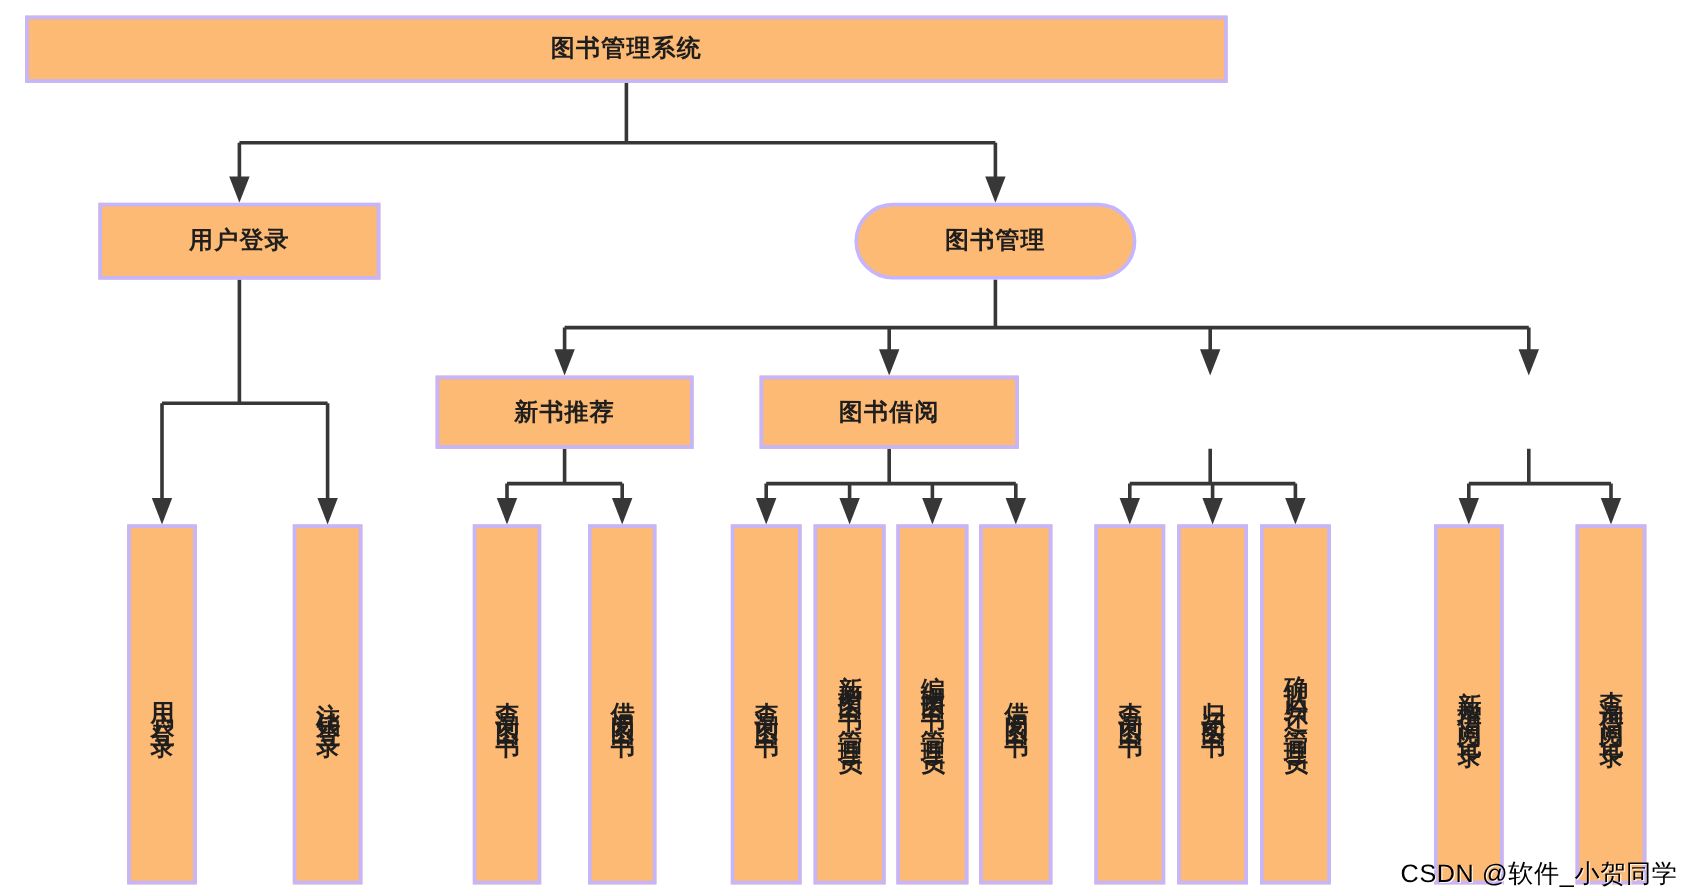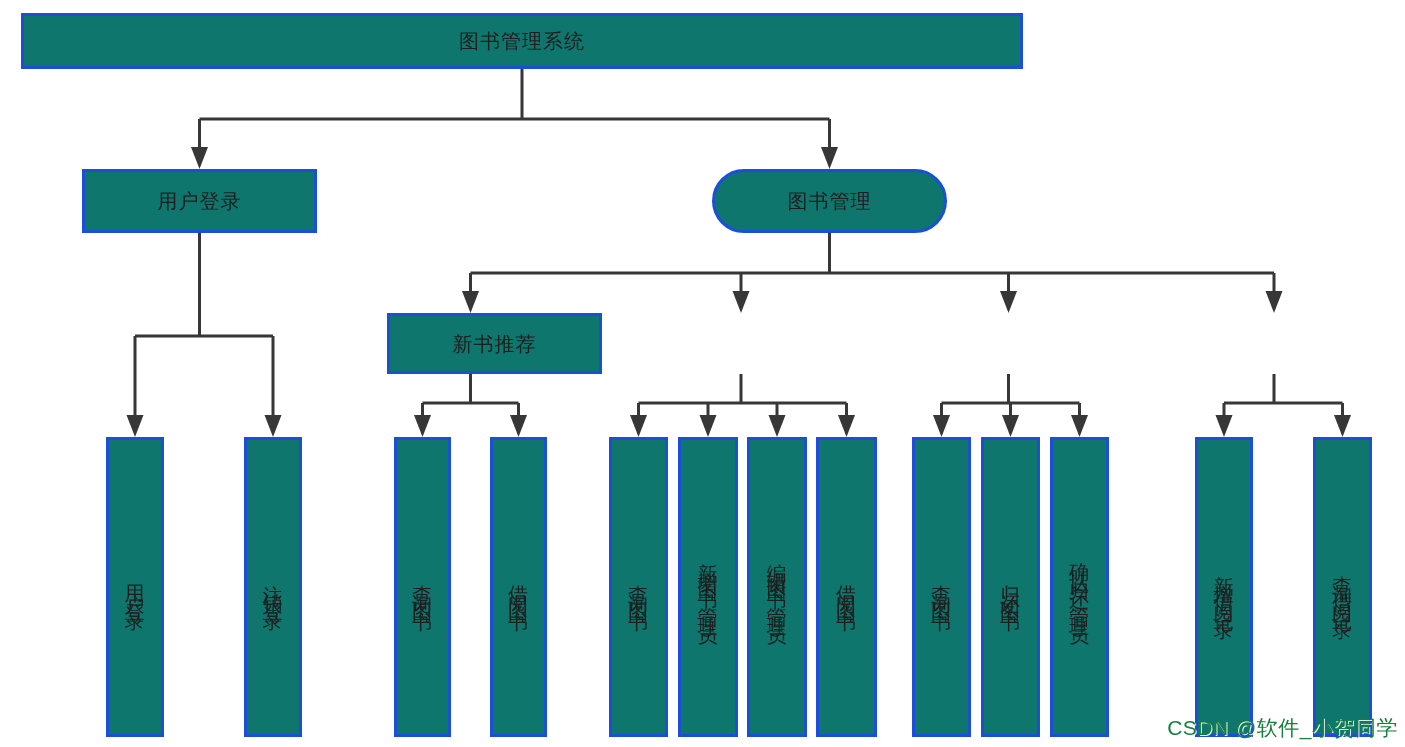--- a/index.html
+++ b/index.html
@@ -8,48 +8,49 @@
     width: 1405px;
     height: 747px;
     background: #ffffff;
     font-family: "Liberation Sans", "DejaVu Sans", sans-serif;
     overflow: hidden;
   }
   #wires { position: absolute; left: 0; top: 0; width: 1405px; height: 747px; }
   .node {
     position: absolute;
     box-sizing: border-box;
-    border: 3px solid #1d4ed8;
-    background: #0f766e;
+    border: 3px solid #c4b5fd;
+    background: #fdba74;
     display: flex;
     align-items: center;
     justify-content: center;
     color: #1e1e1e;
     z-index: 1;
+    font-weight: bold;
   }
   .node .hlabel {
     font-size: 20px;
     letter-spacing: 1px;
     white-space: nowrap;
     line-height: 1;
   }
   .leaf .vlabel {
     writing-mode: vertical-rl;
     text-orientation: mixed;
     font-size: 20px;
     letter-spacing: 9px;
     line-height: 1;
     white-space: nowrap;
   }
   #watermark {
     position: absolute;
     right: 7px;
     bottom: 5px;
     font-size: 21px;
-    color: #15803d;
+    color: #000000;
     text-shadow: 1px 1px 0 rgba(255,255,255,0.85);
     letter-spacing: 0.5px;
     white-space: nowrap;
     z-index: 2;
   }
 </style>
 </head>
 <body>
 
 <div id="canvas">
@@ -98,22 +99,25 @@
     <span class="hlabel">图书管理系统</span>
   </div>
 
   <div class="node" style="left:82px; top:169px; width:235px; height:64px;">
     <span class="hlabel">用户登录</span>
   </div>
   <div class="node" style="left:712px; top:169px; width:235px; height:64px;border-radius:32px;">
     <span class="hlabel">图书管理</span>
   </div>
 
-  <div class="node" style="left:363px; top:313px; width:215px; height:61px;margin-left:24px;">
+  <div class="node" style="left:363px; top:313px; width:215px; height:61px;">
     <span class="hlabel">新书推荐</span>
+  </div>
+  <div class="node" style="left:633px; top:313px; width:216px; height:61px;">
+    <span class="hlabel">图书借阅</span>
   </div>
 
   <div class="node leaf" style="left:106px; top:437px; width:58px; height:300px;">
     <span class="vlabel">用户登录</span>
   </div>
   <div class="node leaf" style="left:244px; top:437px; width:58px; height:300px;">
     <span class="vlabel">注销登录</span>
   </div>
 
   <div class="node leaf" style="left:394px; top:437px; width:57px; height:300px;">

